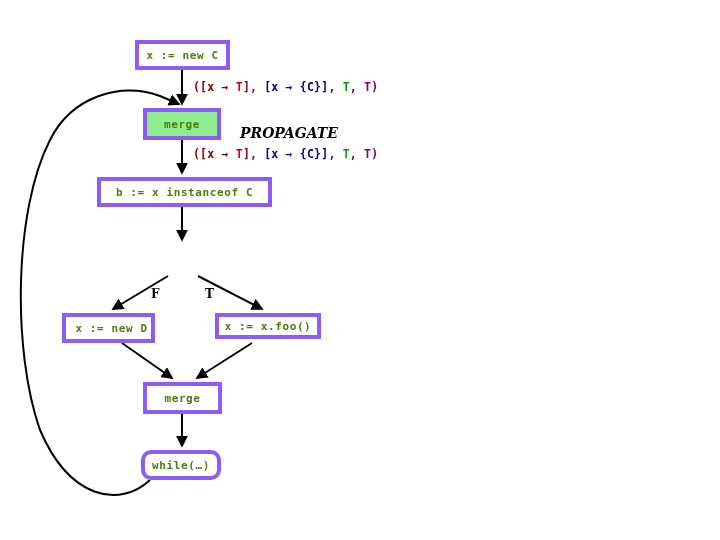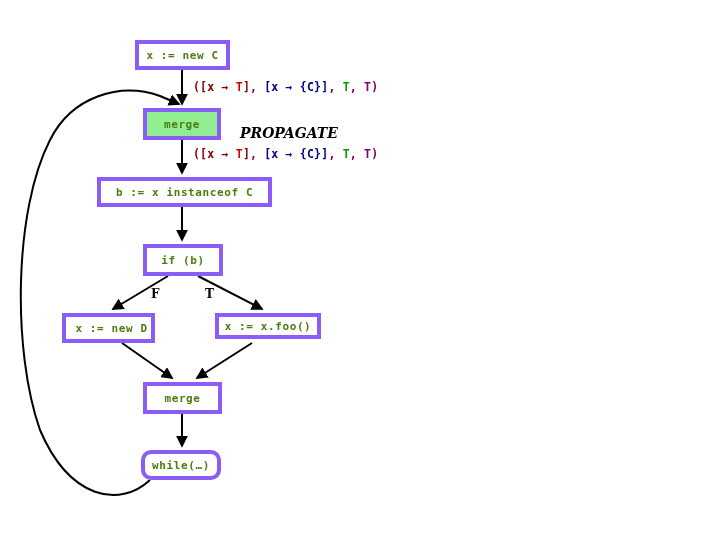--- a/index.html
+++ b/index.html
@@ -119,21 +119,20 @@
              C 72 96, 120 82, 160 96
              L 179 104" fill="none" stroke="#000000" stroke-width="2" marker-end="url(#arrow)"></path>
   </svg>
 
   <div class="node" style="left:135px; top:40px; width:95px; height:30px;">x := new C</div>
 
   <div class="node highlight" style="left:143px; top:108px; width:78px; height:32px;">merge</div>
 
   <div class="node" style="left:97px; top:177px; width:175px; height:30px;">b := x instanceof C</div>
 
-  <div class="node" style="left:143px; top:244px; width:80px; height:32px;">if (b)</div>
 
   <div class="node" style="left:62px; top:313px; width:93px; height:30px;padding-left:6px;">x := new D</div>
 
   <div class="node" style="left:215px; top:313px; width:106px; height:26px;">x := x.foo()</div>
 
   <div class="node" style="left:143px; top:382px; width:79px; height:32px;">merge</div>
 
   <div class="node" style="left:141px; top:450px; width:80px; height:30px;border-radius:10px;">while(…)</div>
 
   <div class="annot" style="left:193px; top:82px;"><span style="color: rgb(128, 0, 0);">([x </span><span style="color: rgb(128, 0, 0);">→</span><span style="color: rgb(128, 0, 0);"> </span><span style="color: rgb(208, 0, 0);">T</span><span style="color: rgb(128, 0, 0);">]</span><span style="color: rgb(128, 0, 64);">, </span><span style="color: rgb(0, 0, 128);">[x → {C}]</span><span style="color: rgb(128, 0, 64);">, </span><span style="color: rgb(0, 160, 0);">T</span><span style="color: rgb(128, 0, 64);">, </span><span style="color: rgb(128, 0, 128);">T</span><span style="color: rgb(128, 0, 64);">)</span></div>

